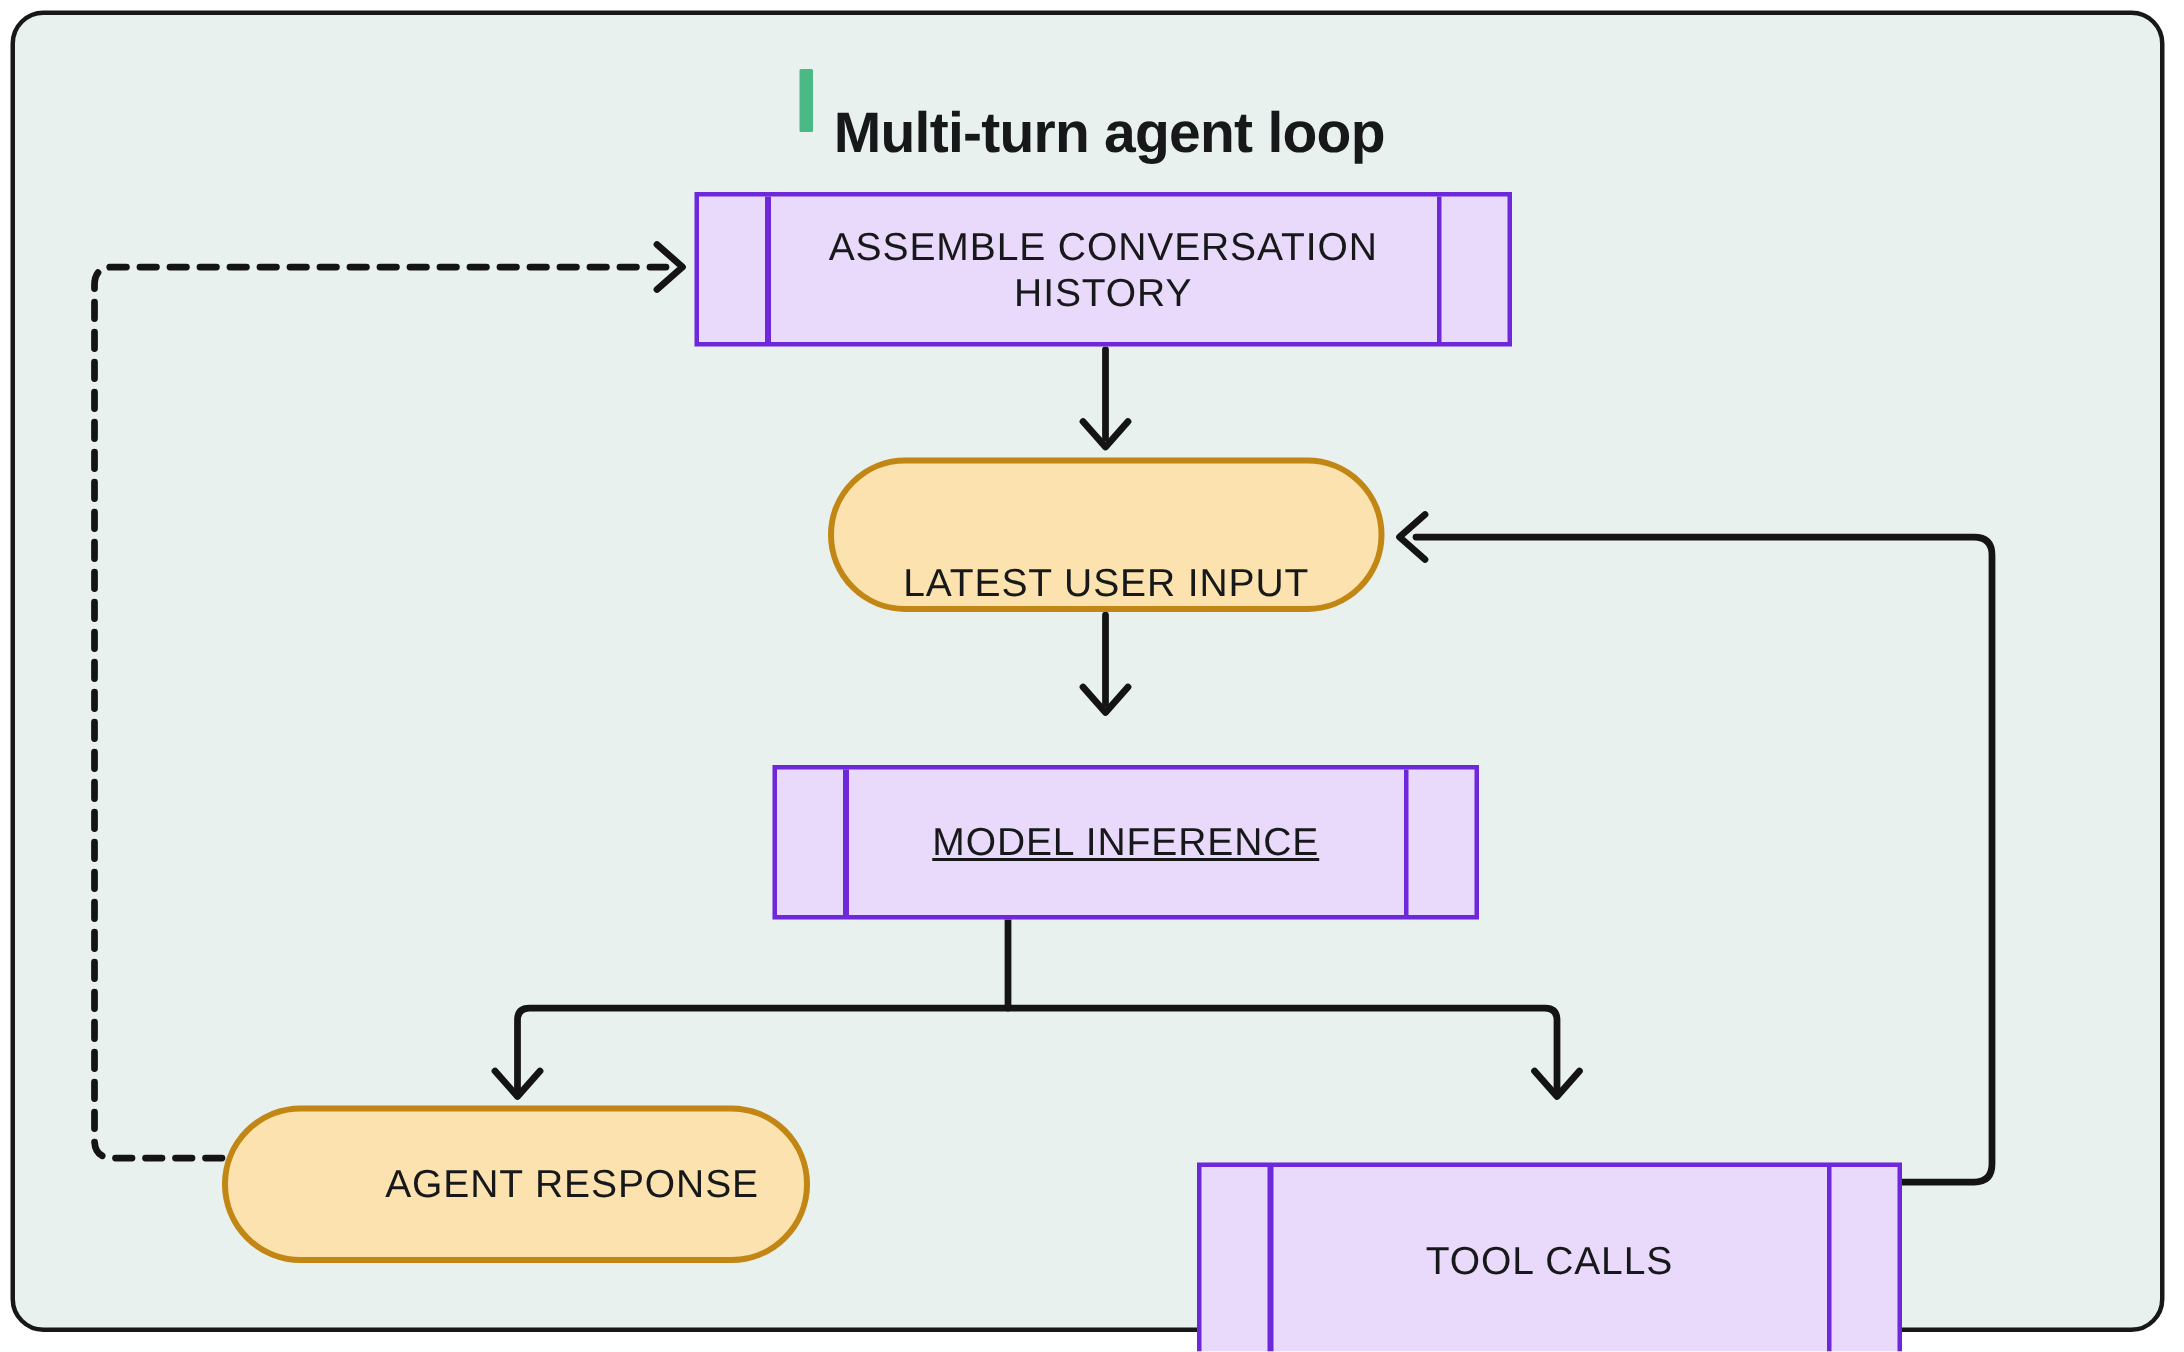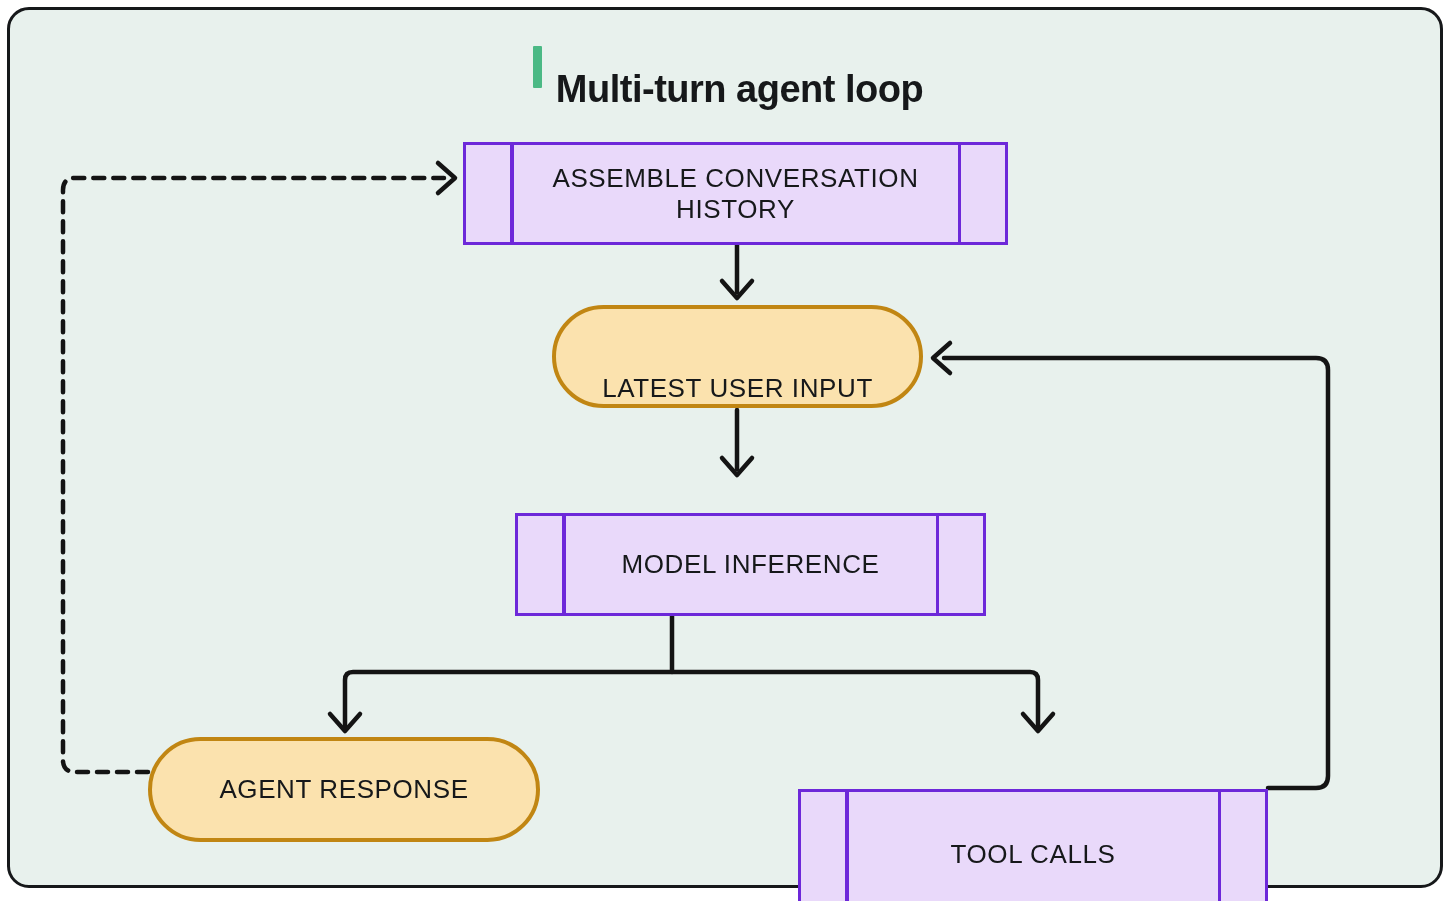--- a/index.html
+++ b/index.html
@@ -56,41 +56,40 @@
     box-sizing: border-box;
     color: #16181a;
     font-size: 26px;
     letter-spacing: 0.6px;
     line-height: 1.18;
   }
   .subroutine {
     background: #e9d9fa;
     border: 3.5px solid #6d28d9;
     padding: 0 56px;
-    margin-top: 14px;
   }
   .subroutine .divider {
     position: absolute;
     top: 0;
     bottom: 0;
     width: 3.5px;
     background: #6d28d9;
   }
   .subroutine .divider.left  { left: 44px; }
   .subroutine .divider.right { right: 44px; }
   .pill {
     background: #fbe2ae;
     border: 4px solid #c18613;
     border-radius: 999px;
     padding: 0 30px;
   }
   #node-assemble { left: 463px; top: 128px; width: 545px; height: 103px; }
   #node-input    { left: 552px; top: 305px; width: 371px; height: 103px; align-items: flex-end; }
-  #node-model    { left: 515px; top: 499px; width: 471px; height: 103px; }
-  #node-agent    { left: 148px; top: 737px; width: 392px; height: 105px; }
+  #node-model    { left: 515px; top: 510px; width: 471px; height: 103px; text-decoration: underline; }
+  #node-agent    { left: 148px; top: 737px; width: 392px; height: 105px; justify-content: flex-end; }
   #node-tools    { left: 798px; top: 775px; width: 470px; height: 130px; }
   svg.connectors {
     position: absolute;
     left: 0; top: 0;
     width: 1456px;
     height: 901px;
     pointer-events: none;
   }
   svg.connectors path, svg.connectors polyline {
     fill: none;

